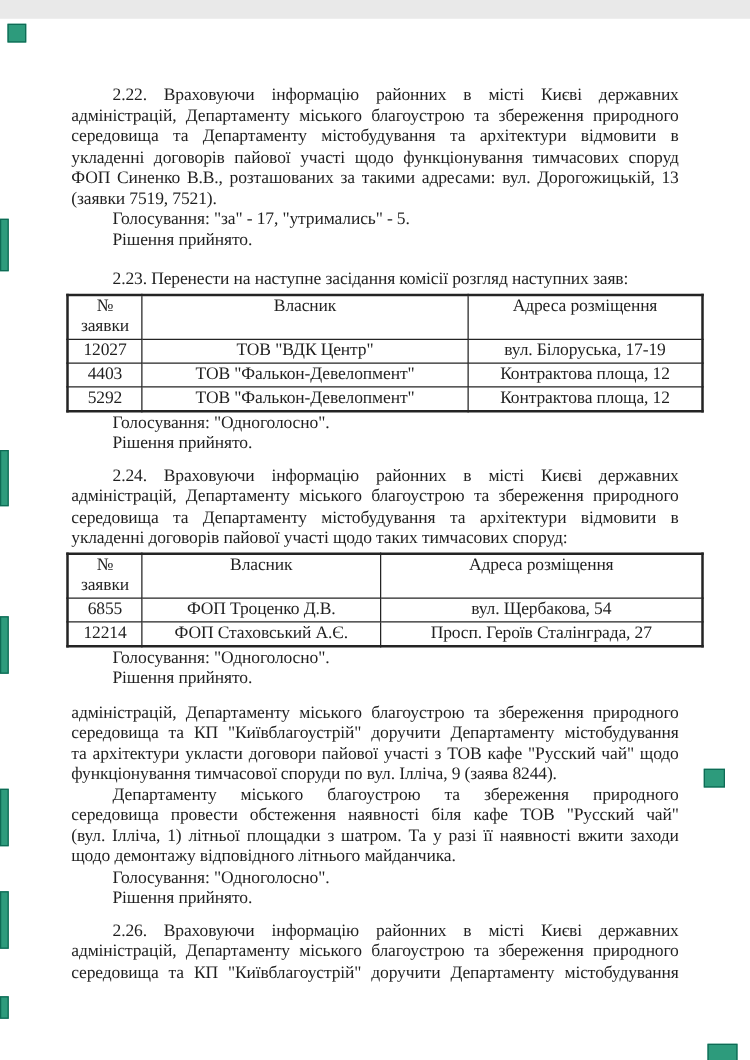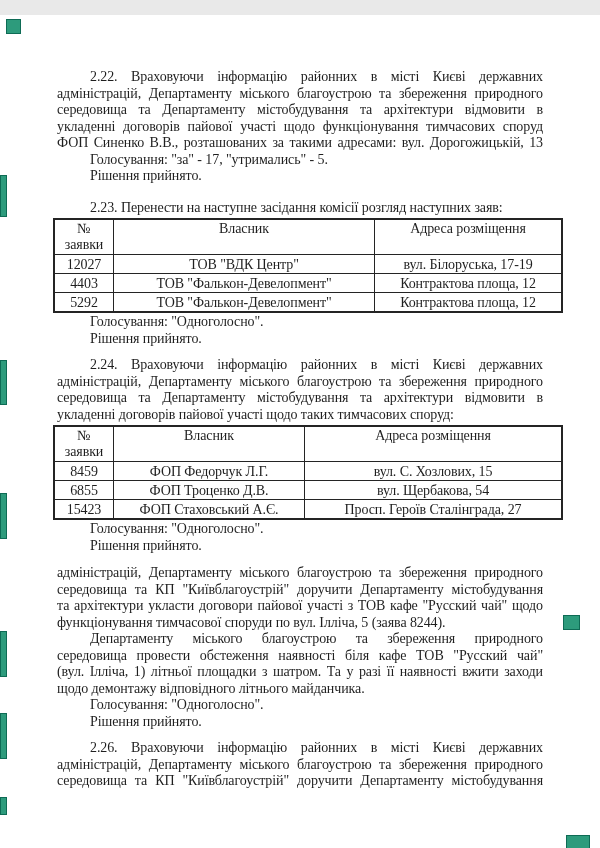--- a/index.html
+++ b/index.html
@@ -49,20 +49,21 @@
 <div class="page">
   <div class="content">
 
     <section class="section sec-22">
       <div class="para">
           <div class="ln j ind">2.22. Враховуючи інформацію районних в місті Києві державних</div>
           <div class="ln j">адміністрацій, Департаменту міського благоустрою та збереження природного</div>
           <div class="ln j">середовища та Департаменту містобудування та архітектури відмовити в</div>
           <div class="ln j">укладенні договорів пайової участі щодо функціонування тимчасових споруд</div>
           <div class="ln j">ФОП Синенко В.В., розташованих за такими адресами: вул. Дорогожицькій, 13</div>
+          <div class="ln">(заявки 7519, 7521).</div>
         </div>
       <p class="ln ind">Голосування: "за" - 17, "утримались" - 5.</p>
       <p class="ln ind">Рішення прийнято.</p>
     </section>
 
     <section class="section sec-23">
       <div class="para">
           <div class="ln ind">2.23. Перенести на наступне засідання комісії розгляд наступних заяв:</div>
         </div>
       <table class="doc t23">
@@ -107,46 +108,41 @@
         <thead>
           <tr>
             <th class="c1">№
 заявки</th>
             <th class="c2">Власник</th>
             <th class="c3">Адреса розміщення</th>
           </tr>
         </thead>
         <tbody>
             <tr>
-              <td>8459</td>
-              <td>ФОП Федорчук Л.Г.</td>
-              <td>вул. С. Хозлових, 15</td>
-            </tr>
-            <tr>
               <td>6855</td>
               <td>ФОП Троценко Д.В.</td>
               <td>вул. Щербакова, 54</td>
             </tr>
             <tr>
-              <td>15423</td>
+              <td>12214</td>
               <td>ФОП Стаховський А.Є.</td>
               <td>Просп. Героїв Сталінграда, 27</td>
             </tr>
           </tbody>
       </table>
       <p class="ln ind">Голосування: "Одноголосно".</p>
       <p class="ln ind">Рішення прийнято.</p>
     </section>
 
     <section class="section sec-25">
       <div class="para">
           <div class="ln j">адміністрацій, Департаменту міського благоустрою та збереження природного</div>
           <div class="ln j">середовища та КП "Київблагоустрій" доручити Департаменту містобудування</div>
           <div class="ln j">та архітектури укласти договори пайової участі з ТОВ кафе "Русский чай" щодо</div>
-          <div class="ln">функціонування тимчасової споруди по вул. Ілліча, 5 (заява 8244).</div>
+          <div class="ln">функціонування тимчасової споруди по вул. Ілліча, 9 (заява 8244).</div>
         </div>
       <div class="para">
           <div class="ln j ind">Департаменту міського благоустрою та збереження природного</div>
           <div class="ln j">середовища провести обстеження наявності біля кафе ТОВ "Русский чай"</div>
           <div class="ln j">(вул. Ілліча, 1) літньої площадки з шатром. Та у разі її наявності вжити заходи</div>
           <div class="ln">щодо демонтажу відповідного літнього майданчика.</div>
         </div>
       <p class="ln ind">Голосування: "Одноголосно".</p>
       <p class="ln ind">Рішення прийнято.</p>
     </section>

